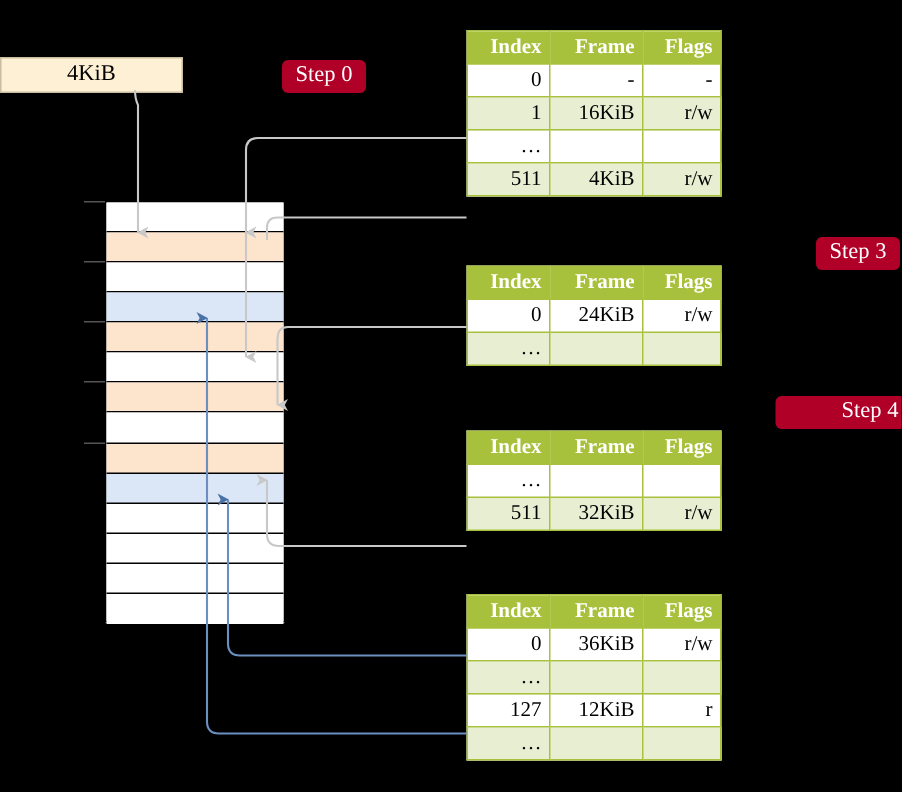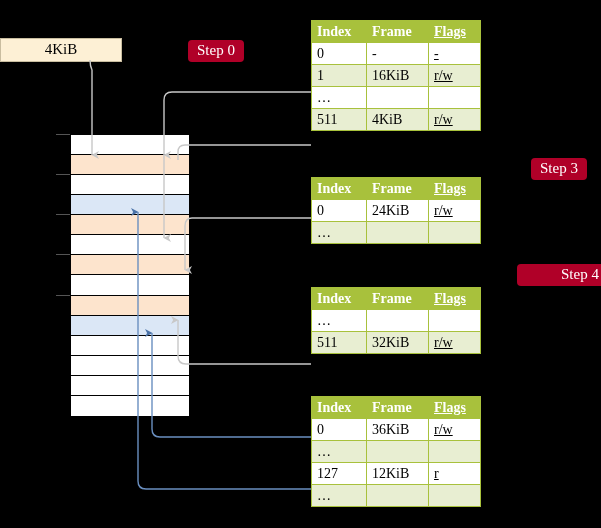--- a/index.html
+++ b/index.html
@@ -15,28 +15,28 @@
 
   
   .reqbox{position:absolute;background:#fdf0d5;border:1px solid #c9bda0;
           font-size:15px;line-height:20px;text-align:center;color:#000;}
 
   
   .ptable{position:absolute;border-collapse:collapse;
           border:1px solid #a8c13c;background:#fff;}
   .ptable td,.ptable th{border:1px solid #a8c13c;
           font-size:14px;line-height:17px;padding:2px 5px;
-          text-align:left;color:#000;font-weight:normal;
+          text-align:right;color:#000;font-weight:normal;
           height:18px;box-sizing:border-box;}
   .ptable th{background:#a8c13c;color:#fff;font-weight:bold;}
   .ptable tr.alt td{background:#e8eed2;}
   .ptable td.hl{background:#fbf7a8;}
   .c-idx{width:55px;}
   .c-frm{width:62px;}
-  .c-flg{width:52px;text-decoration:underline;}
+  .c-flg{width:52px;}
 
   
   .memcol{position:absolute;border:1px solid #000;background:#fff;
           box-sizing:border-box;}
   .memrow{border-bottom:1px solid #000;box-sizing:border-box;}
   .memrow:last-child{border-bottom:none;}
   .m-white{background:#ffffff;}
   .m-orange{background:#fde4cd;}
   .m-blue{background:#dbe7f6;}
   .tick{position:absolute;height:1px;background:#555;}
@@ -49,21 +49,21 @@
 
 <div class="stage">
 
   <div class="reqbox" style="left:0px;top:38px;width:120px;height:22px;">
     <span>4KiB</span>
   </div>
 
   <div class="pill" style="left:188px;top:40px;text-align:center;">
     <span>Step 0</span>
   </div>
-  <div class="pill" style="left:531px;top:158px;">
+  <div class="pill" style="left:544px;top:158px;">
     <span>Step 3</span>
   </div>
   <div class="pill" style="left:517px;top:264px;padding-left:44px;">
     <span>Step 4</span>
   </div>
 
   <div class="memcol" id="memcol" style="left:70px;top:134px;width:120px;height:281px;">
       <div class="memrow m-white" style="height: 20.0714px;"></div>
       <div class="memrow m-orange" style="height: 20.0714px;"></div>
       <div class="memrow m-white" style="height: 20.0714px;"></div>

